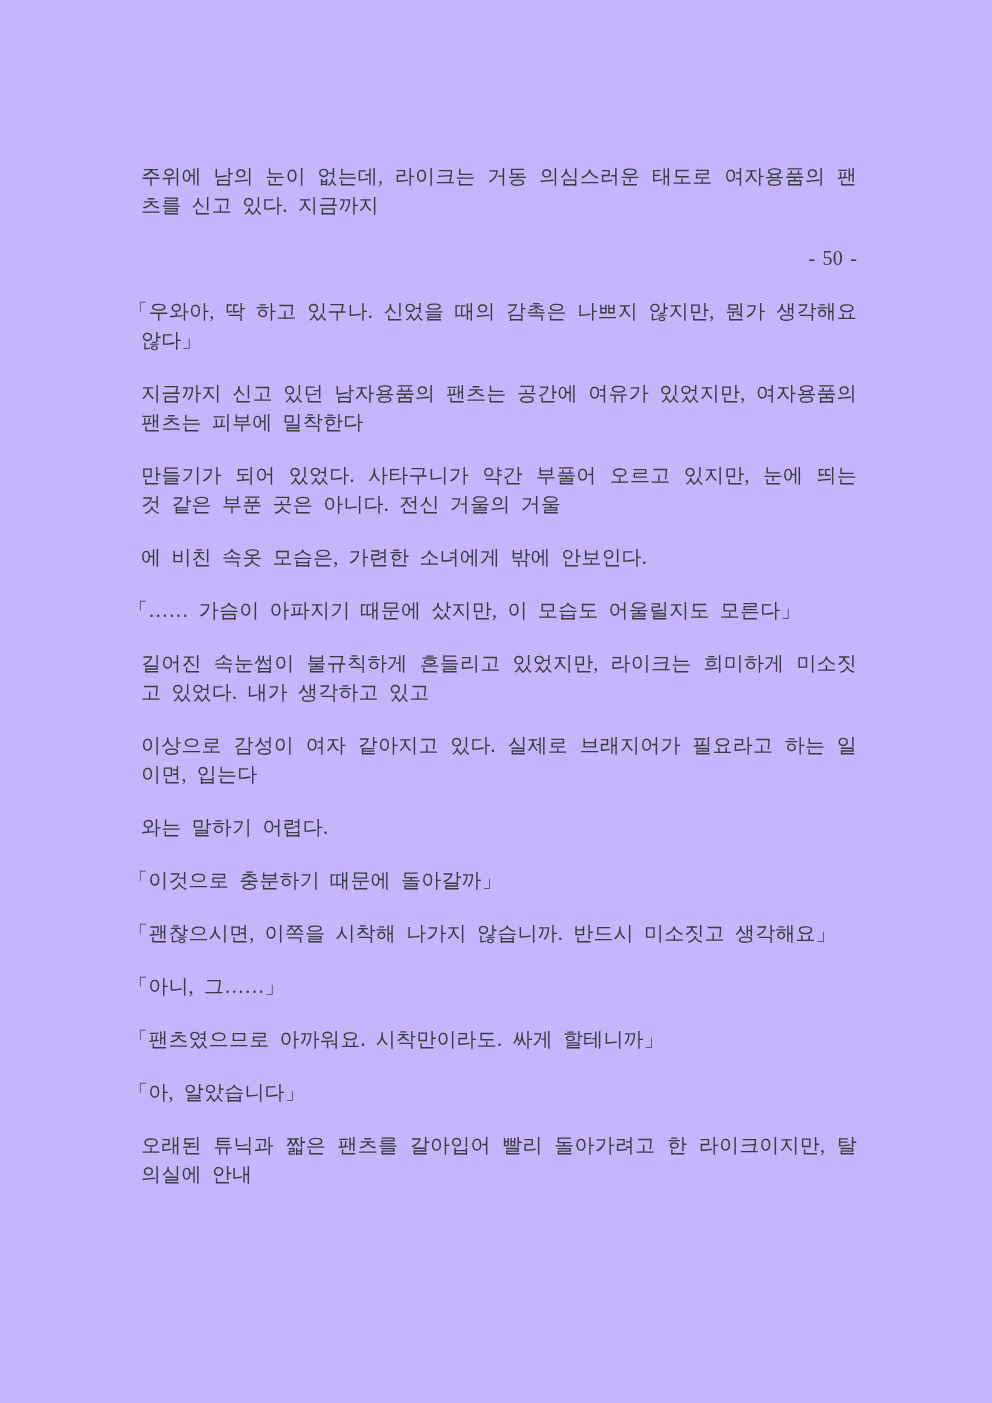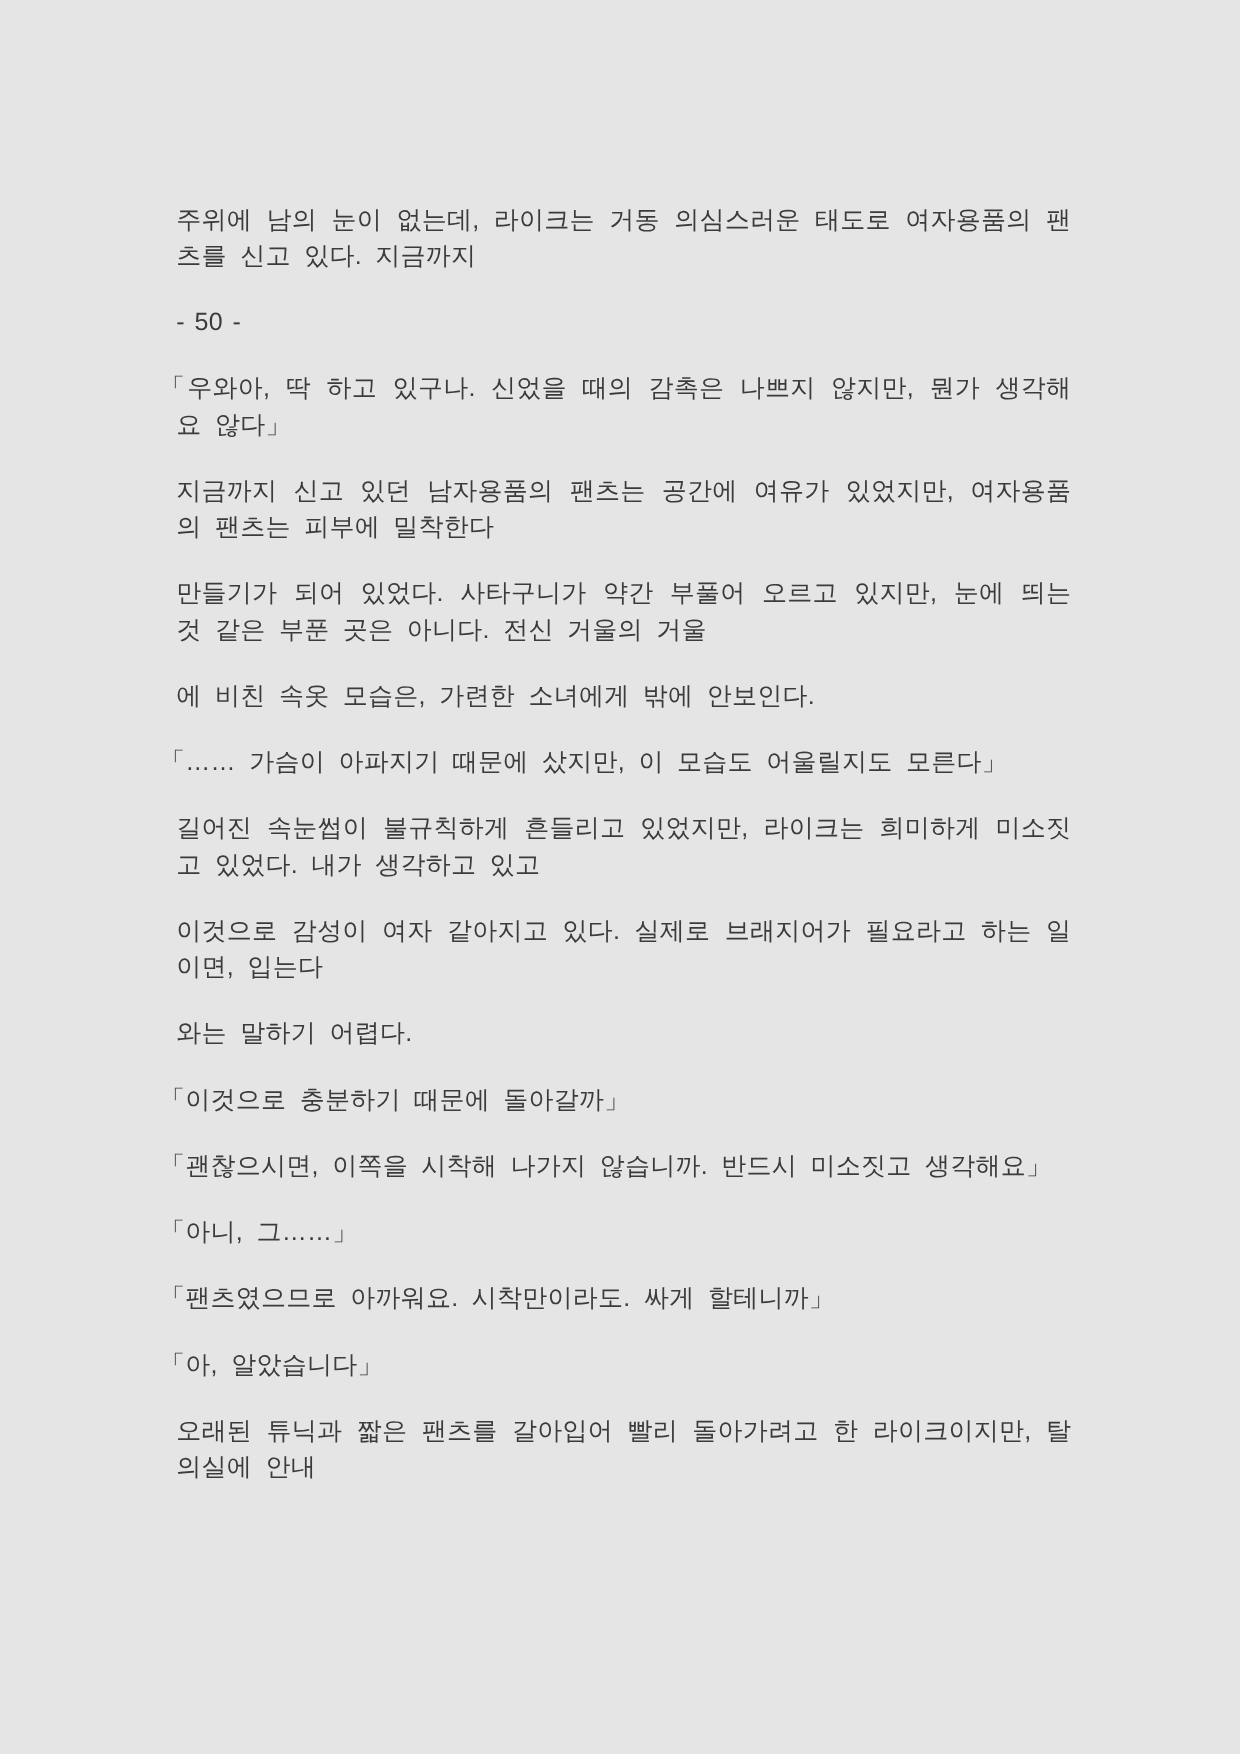--- a/index.html
+++ b/index.html
@@ -10,59 +10,60 @@
   body {
     width: 992px;
     height: 1403px;
     position: relative;
     overflow: hidden;
     font-family: "Liberation Sans", sans-serif;
   }
   .page {
     position: absolute;
     inset: 0;
-    background: #e5e5e5;
+    background: #c4b5fd;
+    font-family: Liberation Serif, serif;
   }
   .content {
     position: absolute;
     top: 162px;
     left: 141px;
     width: 716px;
   }
   .content p {
     margin: 0 0 24px 0;
     font-size: 20px;
     line-height: 29px;
     color: #3b3b3b;
     text-align: justify;
     word-spacing: 5px;
     letter-spacing: 0.2px;
   }
   .content p.quote {
     text-indent: -13px;
   }
   .content p.pagenum {
-    text-align: left;
+    text-align: right;
     word-spacing: 2px;
   }
 </style>
 </head>
 <body>
 
 <div class="page">
   <div class="content">
     <p class="body">주위에 남의 눈이 없는데, 라이크는 거동 의심스러운 태도로 여자용품의 팬츠를 신고 있다. 지금까지</p>
     <p class="pagenum">- 50 -</p>
     <p class="quote">「우와아, 딱 하고 있구나. 신었을 때의 감촉은 나쁘지 않지만, 뭔가 생각해요 않다」</p>
     <p class="body">지금까지 신고 있던 남자용품의 팬츠는 공간에 여유가 있었지만, 여자용품의 팬츠는 피부에 밀착한다</p>
     <p class="body">만들기가 되어 있었다. 사타구니가 약간 부풀어 오르고 있지만, 눈에 띄는 것 같은 부푼 곳은 아니다. 전신 거울의 거울</p>
     <p class="body">에 비친 속옷 모습은, 가련한 소녀에게 밖에 안보인다.</p>
     <p class="quote">「…… 가슴이 아파지기 때문에 샀지만, 이 모습도 어울릴지도 모른다」</p>
     <p class="body">길어진 속눈썹이 불규칙하게 흔들리고 있었지만, 라이크는 희미하게 미소짓고 있었다. 내가 생각하고 있고</p>
-    <p class="body">이것으로 감성이 여자 같아지고 있다. 실제로 브래지어가 필요라고 하는 일이면, 입는다</p>
+    <p class="body">이상으로 감성이 여자 같아지고 있다. 실제로 브래지어가 필요라고 하는 일이면, 입는다</p>
     <p class="body">와는 말하기 어렵다.</p>
     <p class="quote">「이것으로 충분하기 때문에 돌아갈까」</p>
     <p class="quote">「괜찮으시면, 이쪽을 시착해 나가지 않습니까. 반드시 미소짓고 생각해요」</p>
     <p class="quote">「아니, 그……」</p>
     <p class="quote">「팬츠였으므로 아까워요. 시착만이라도. 싸게 할테니까」</p>
     <p class="quote">「아, 알았습니다」</p>
     <p class="body">오래된 튜닉과 짧은 팬츠를 갈아입어 빨리 돌아가려고 한 라이크이지만, 탈의실에 안내</p>
   </div>
 </div>
 

